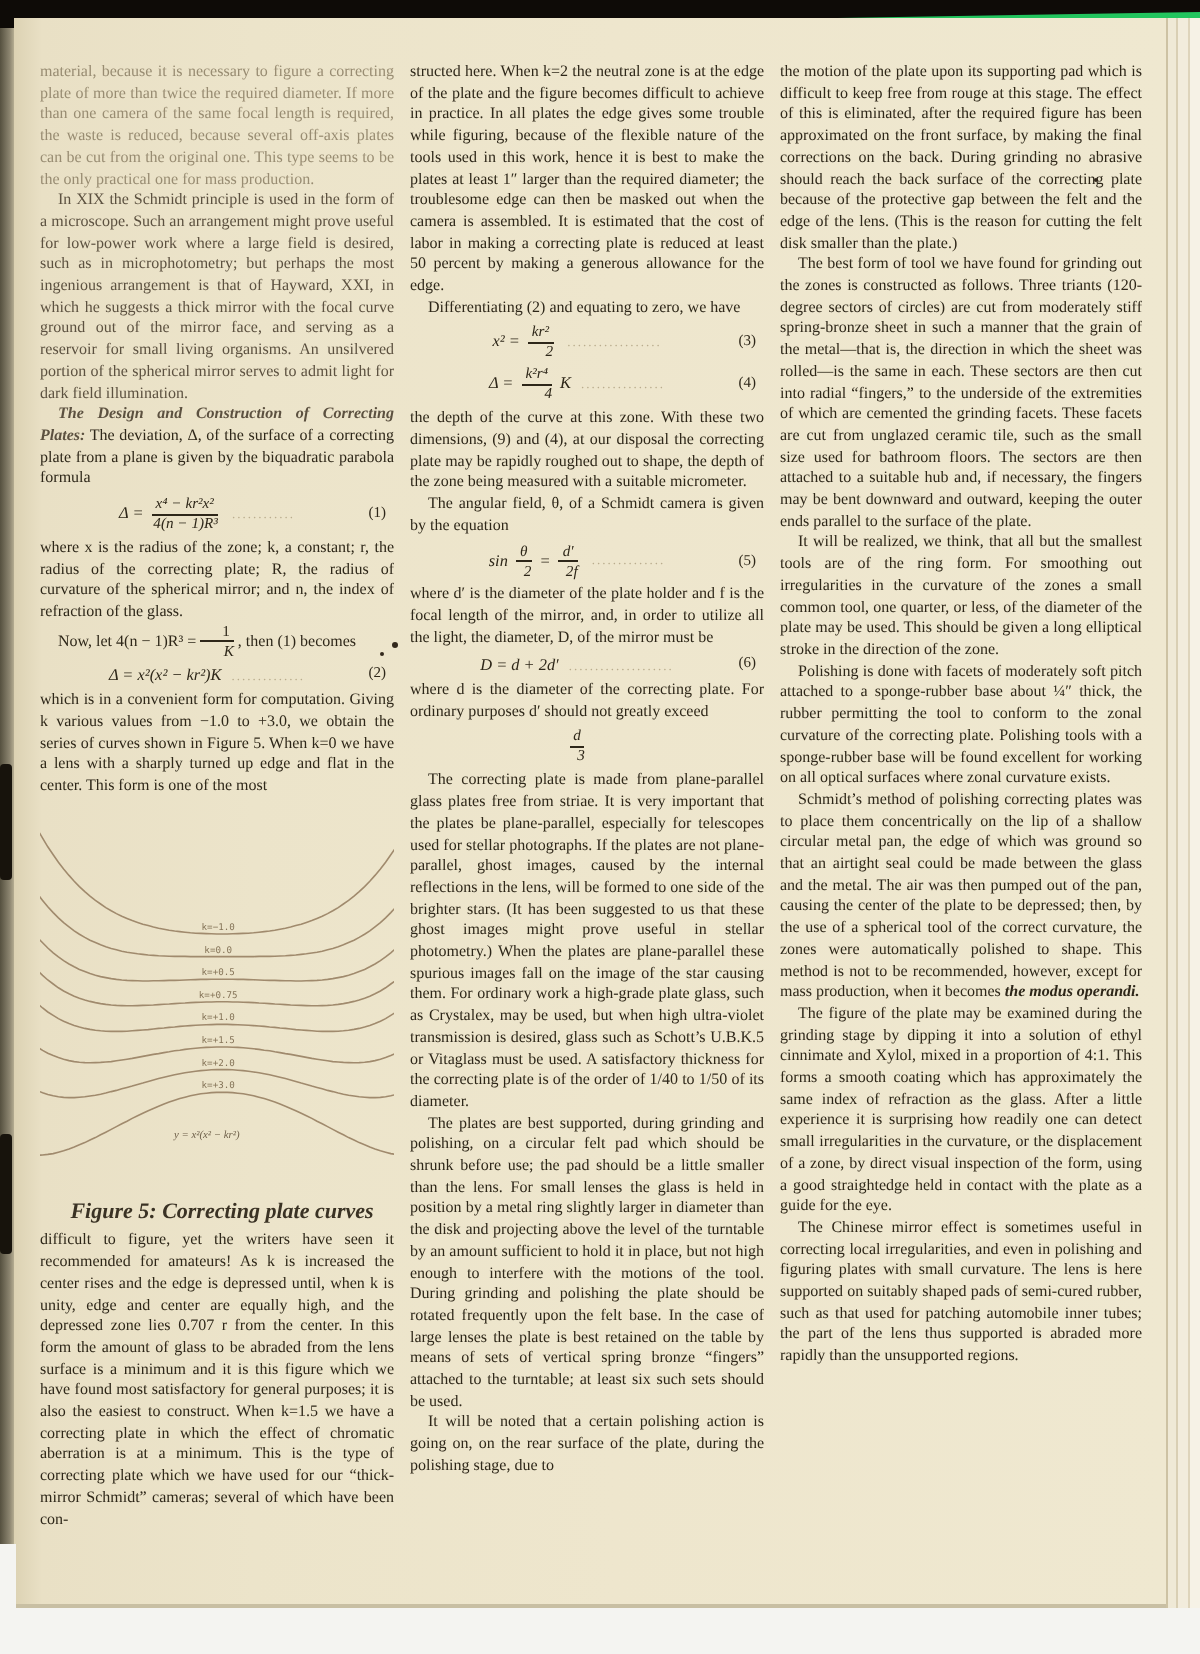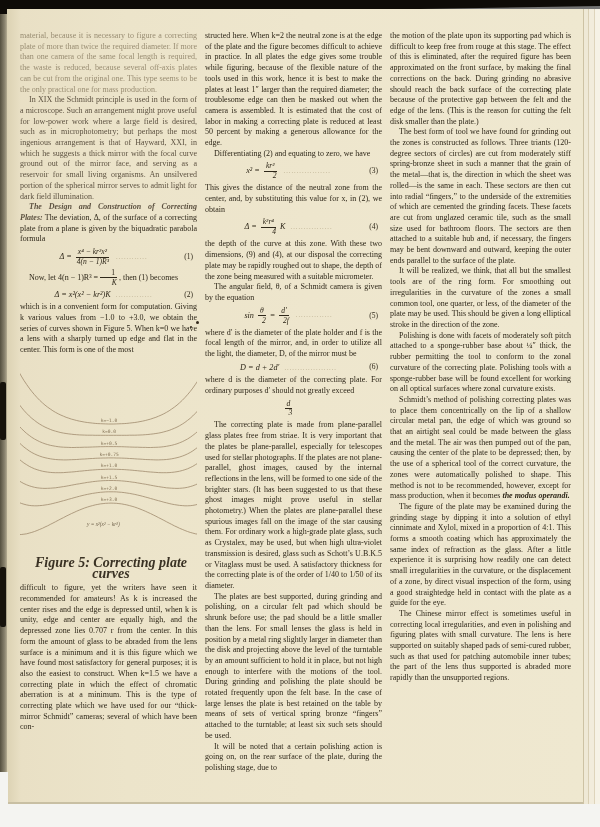--- a/index.html
+++ b/index.html
@@ -1,16 +1,16 @@
 <!DOCTYPE html>
 <html><head>
 <meta charset="utf-8">
 <style>
   html,body{margin:0;padding:0;background:#ffffff;}
-  .scan{position:relative;width:600px;height:827px;background:#737373;overflow:hidden;
+  .scan{position:relative;width:600px;height:827px;background:#22c55e;overflow:hidden;
         font-family:"Liberation Serif",serif;color:#2e2719;}
   .top-band{position:absolute;left:0;top:0;width:600px;height:18px;background:#0e0b07;
         clip-path:polygon(0 0,600px 0,600px 6px,0 16px);}
   .page{position:absolute;left:7px;top:9px;width:576px;height:793px;
         background:linear-gradient(90deg,#dcd2b3 0,#e9e0c5 14px,#ece4ca 120px,#eee6cd 300px,#efe8d0 100%);
         box-shadow:0 2px 0 #c8bfa3;}
   .col{position:absolute;top:22px;height:762px;overflow:hidden;
        font-size:8px;line-height:10.7px;text-align:justify;}
   .col-left{left:13px;width:177px;}
   .col-mid{left:198px;width:177px;}
@@ -23,21 +23,21 @@
   .it{font-style:italic;}
   .eq{position:relative;text-align:center;font-style:italic;font-size:8.2px;
       margin:3px 10px 3px 0;line-height:1.15;}
   .eq .eqno{position:absolute;right:-6px;top:50%;transform:translateY(-50%);font-style:normal;font-size:7.5px;}
   .eq .dots{color:#b9ac8d;font-style:normal;font-size:6.5px;letter-spacing:1px;margin-left:3px;}
   .frac{display:inline-block;vertical-align:middle;text-align:right;line-height:1.05;margin:0 2px;font-size:7.6px;}
   .frac .fnum{display:block;padding:0 2px 0.5px 2px;border-bottom:0.6px solid #2e2719;}
   .frac .fden{display:block;padding-top:0.5px;}
   .figure5{margin:4px 0 2px -4px;width:190px;}
   .figure5 svg{display:block;}
-  .figcaption{text-align:center;font-size:14px;font-weight:bold;font-style:italic;
+  .figcaption{text-align:center;font-size:11px;font-weight:bold;font-style:italic;
       color:#3a3224;margin:2px 0 4px 0;}
   .spine{position:absolute;left:0;top:14px;width:7px;height:766px;
       background:linear-gradient(90deg,#55503f,#8d8671 70%,#b5ad92);}
   .blob{position:absolute;left:0;width:6px;background:#17130c;border-radius:2px;}
   .blob1{top:368px;height:58px;}
   .blob2{top:553px;height:60px;}
   .right-edges{position:absolute;left:583px;top:9px;width:17px;height:796px;
       background:linear-gradient(90deg,#cdc2a3 0 1px,#efe9d6 1px 5px,#d9cfb4 5px 6px,#f2ecdc 6px 11px,#ded4bb 11px 12px,#f6f2e6 12px 17px);}
   .bottom-strip{position:absolute;left:0;top:804px;width:600px;height:23px;background:#f4f4f1;}
   .corner-wedge{position:absolute;left:0;top:772px;width:8px;height:40px;background:#f4f4f1;}
@@ -54,20 +54,21 @@
     <div class="col col-left">
       <p class="para faded">material, because it is necessary to figure a correcting plate of more than twice the required diameter. If more than one camera of the same focal length is required, the waste is reduced, because several off-axis plates can be cut from the original one. This type seems to be the only practical one for mass production.</p>
       <p class="para ind dim">In XIX the Schmidt principle is used in the form of a microscope. Such an arrangement might prove useful for low-power work where a large field is desired, such as in microphotometry; but perhaps the most ingenious arrangement is that of Hayward, XXI, in which he suggests a thick mirror with the focal curve ground out of the mirror face, and serving as a reservoir for small living organisms. An unsilvered portion of the spherical mirror serves to admit light for dark field illumination.</p>
       <p class="para ind"><span class="bi dim">The Design and Construction of Correcting Plates:</span><span> The deviation, Δ, of the surface of a correcting plate from a plane is given by the biquadratic parabola formula</span></p>
       <div class="eq">
         <span>Δ =</span>
         <span class="frac"><span class="fnum">x⁴ − kr²x²</span><span class="fden">4(n − 1)R³</span></span>
         <span class="dots">............</span>
         <span class="eqno">(1)</span>
       </div>
+      <p class="para">where x is the radius of the zone; k, a constant; r, the radius of the correcting plate; R, the radius of curvature of the spherical mirror; and n, the index of refraction of the glass.</p>
       <p class="para ind">
         <span>Now, let 4(n − 1)R³ =</span><span class="frac"><span class="fnum">1</span><span class="fden it">K</span></span><span>, then (1) becomes</span>
       </p>
       <div class="eq">
         <span>Δ = x²(x² − kr²)K</span>
         <span class="dots">..............</span>
         <span class="eqno">(2)</span>
       </div>
       <p class="para">which is in a convenient form for computation. Giving k various values from −1.0 to +3.0, we obtain the series of curves shown in Figure 5. When k=0 we have a lens with a sharply turned up edge and flat in the center. This form is one of the most</p>
 
@@ -99,21 +100,20 @@
 
     <div class="col col-mid">
       <p class="para">structed here. When k=2 the neutral zone is at the edge of the plate and the figure becomes difficult to achieve in practice. In all plates the edge gives some trouble while figuring, because of the flexible nature of the tools used in this work, hence it is best to make the plates at least 1″ larger than the required diameter; the troublesome edge can then be masked out when the camera is assembled. It is estimated that the cost of labor in making a correcting plate is reduced at least 50 percent by making a generous allowance for the edge.</p>
       <p class="para ind">Differentiating (2) and equating to zero, we have</p>
       <div class="eq">
         <span>x² =</span>
         <span class="frac"><span class="fnum">kr²</span><span class="fden">2</span></span>
         <span class="dots">..................</span>
         <span class="eqno">(3)</span>
       </div>
-      <p class="para">This gives the distance of the neutral zone from the center, and, by substituting this value for x, in (2), we obtain</p>
       <div class="eq">
         <span>Δ =</span>
         <span class="frac"><span class="fnum">k²r⁴</span><span class="fden">4</span></span>
         <span>K</span>
         <span class="dots">................</span>
         <span class="eqno">(4)</span>
       </div>
       <p class="para">the depth of the curve at this zone. With these two dimensions, (9) and (4), at our disposal the correcting plate may be rapidly roughed out to shape, the depth of the zone being measured with a suitable micrometer.</p>
       <p class="para ind">The angular field, θ, of a Schmidt camera is given by the equation</p>
       <div class="eq">

